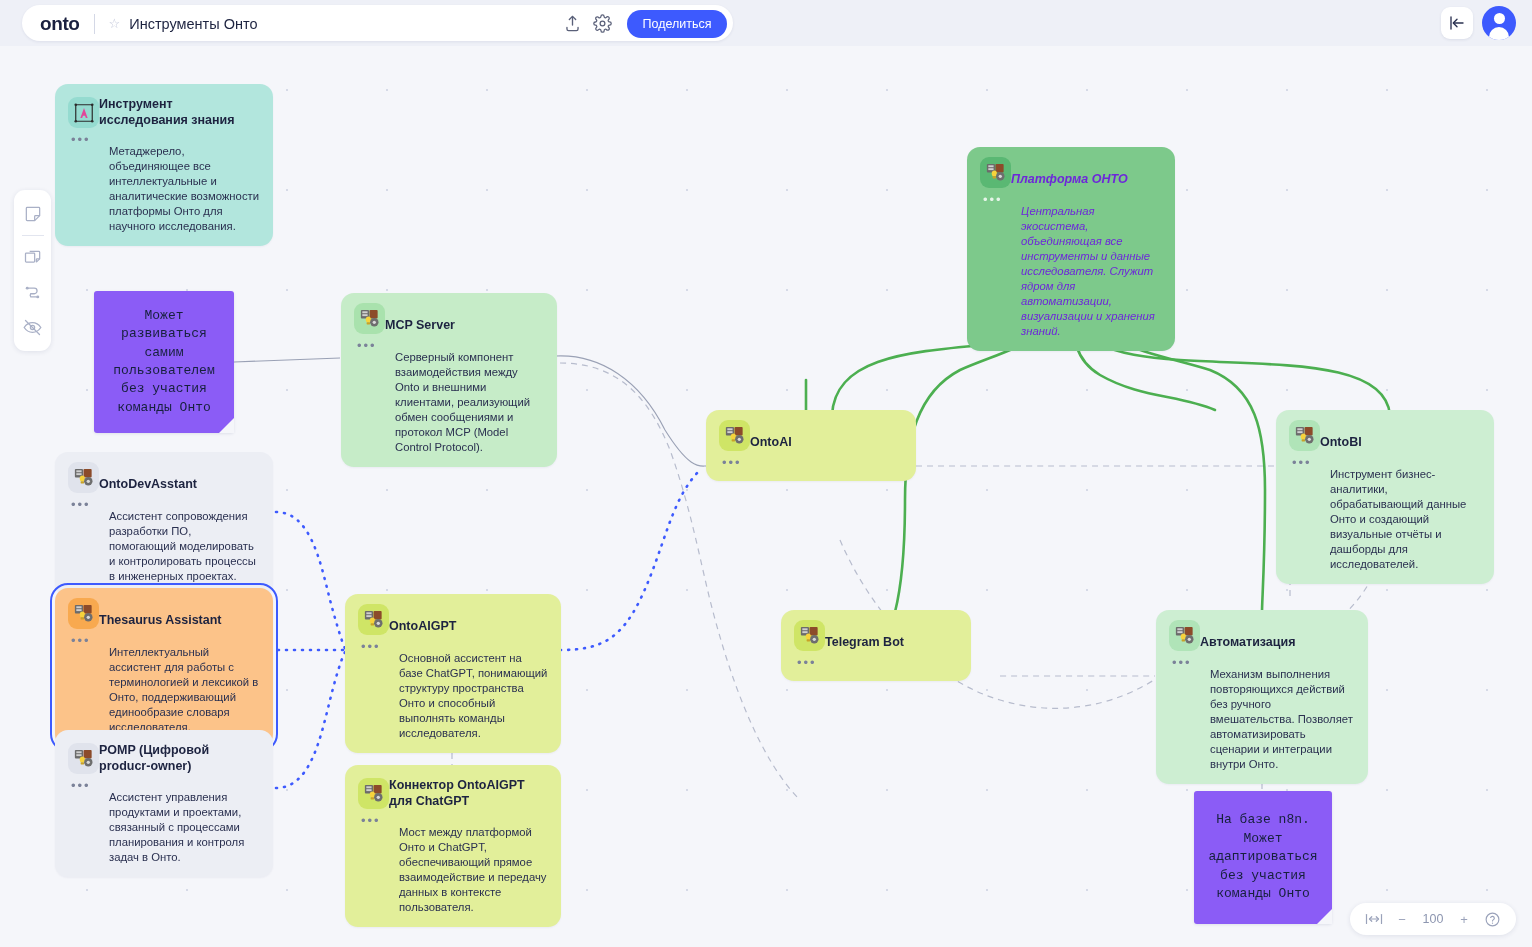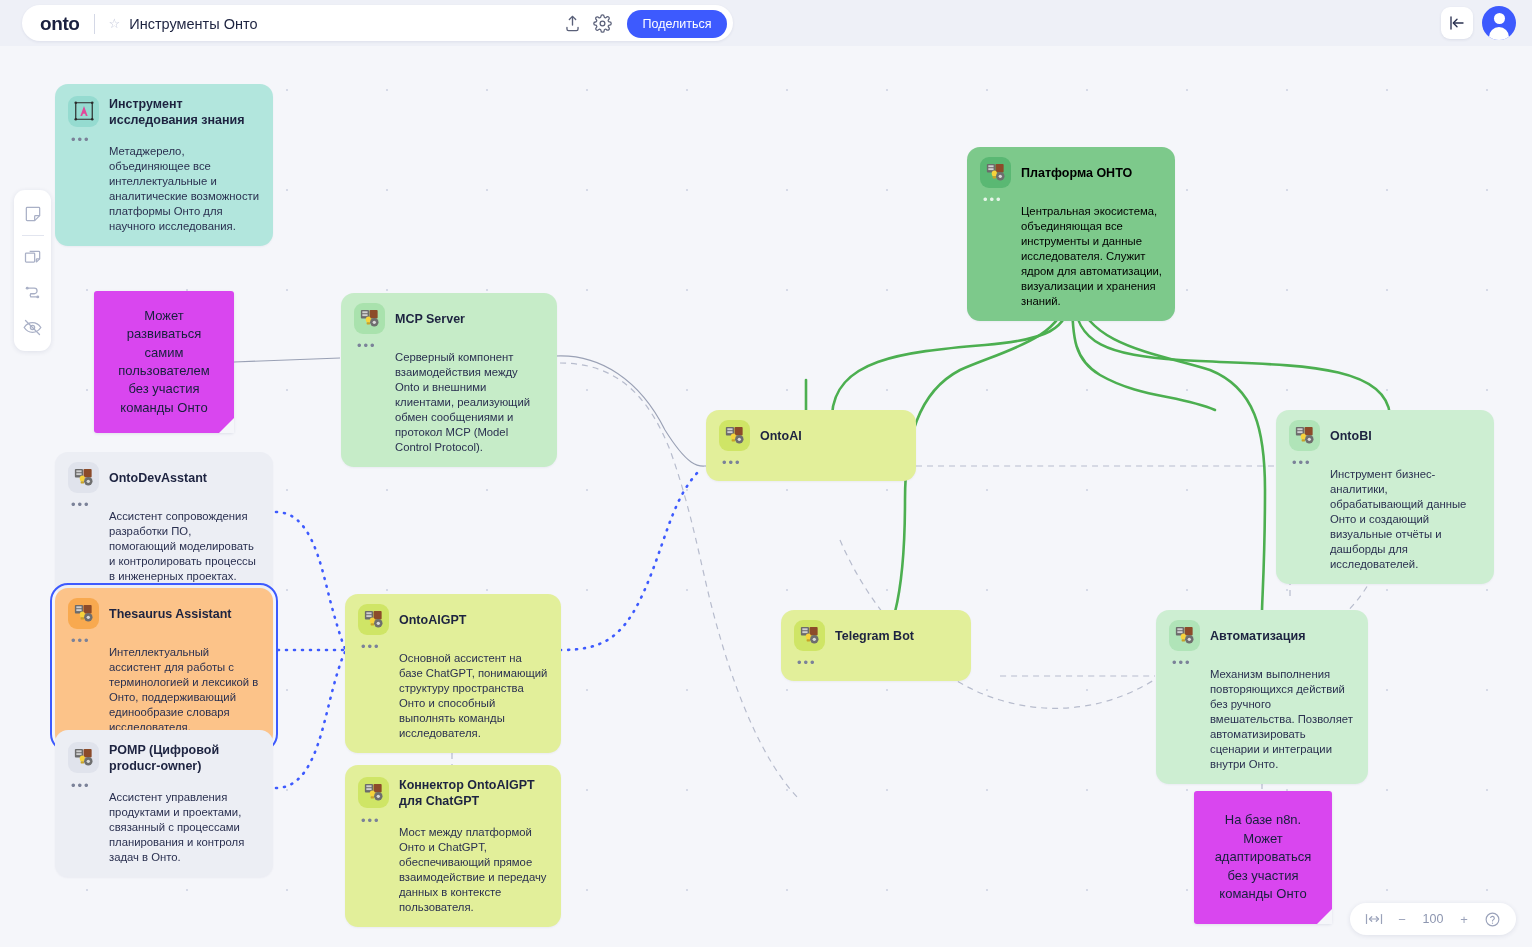--- a/index.html
+++ b/index.html
@@ -82,21 +82,21 @@
   
   svg.edges { position: absolute; inset: 0; width: 1532px; height: 947px; z-index: 5; pointer-events: none; }
 
   
   .node {
     position: absolute; border-radius: 13px; z-index: 10;
     padding: 10px 13px 12px 13px;
     box-shadow: 0 1px 2px rgba(30,40,90,.05);
     cursor: pointer;
   }
-  .node .head { display: flex; align-items: center; gap: 10px; }
+  .node .head { display: flex; align-items: flex-end; }
   .node .ico {
     width: 31px; height: 31px; border-radius: 9px; flex: none;
     display: flex; align-items: center; justify-content: center; overflow: hidden;
   }
   .node .title { font-size: 12.5px; font-weight: 700; line-height: 1.25; padding-top: 3px; color: #1d2340; }
   .node .dots { font-size: 13px; letter-spacing: 2px; line-height: 8px; color: #7b8299; margin: 8px 0 0 3px; height: 10px; }
   .node .desc { font-size: 11.3px; line-height: 1.33; color: #2a3050; margin-top: 4px; padding-left: 41px; margin-top: -2px; }
 
   
   .c-teal   { background: #b2e6dd; }
@@ -104,34 +104,35 @@
   .c-green  { background: #c6ecc8; }
   .c-green  .ico { background: #a9e2ad; }
   .c-gray   { background: #eceef4; }
   .c-gray   .ico { background: #e0e3ec; }
   .c-orange { background: #fcc389; }
   .c-orange .ico { background: #f8a94f; }
   .c-lime   { background: #e2ef9a; }
   .c-lime   .ico { background: #cfe566; }
   .c-darkgreen { background: #7dc98b; }
   .c-darkgreen .ico { background: #5ab873; }
-  .c-darkgreen .title, .c-darkgreen .desc { color: #000000; }
+  .c-darkgreen .title, .c-darkgreen .desc { color: #6d28d9; font-style: italic; }
   .c-darkgreen .dots { color: #e6f5e9; }
   .c-mint   { background: #cdeed2; }
   .c-mint   .ico { background: #b0e4b8; }
 
   .node.selected { outline: 2px solid #3d5afe; outline-offset: 3px; border-radius: 13px; }
 
   
   .sticky {
-    position: absolute; z-index: 10; background: #d946ef;
+    position: absolute; z-index: 10; background: #8b5cf6;
     display: flex; align-items: center; justify-content: center; text-align: center;
     font-size: 13px; color: #16203c; line-height: 1.42; padding: 12px 26px;
     border-radius: 3px 3px 3px 3px; cursor: pointer;
     box-shadow: 0 1px 3px rgba(30,40,90,.10);
+    font-family: Liberation Mono, monospace;
   }
   .sticky::after {
     content:""; position:absolute; right:0; bottom:0;
     border-width: 0 0 15px 15px; border-style: solid;
     border-color: transparent transparent #f5f6fa transparent;
   }
 </style>
 </head>
 <body>
 

